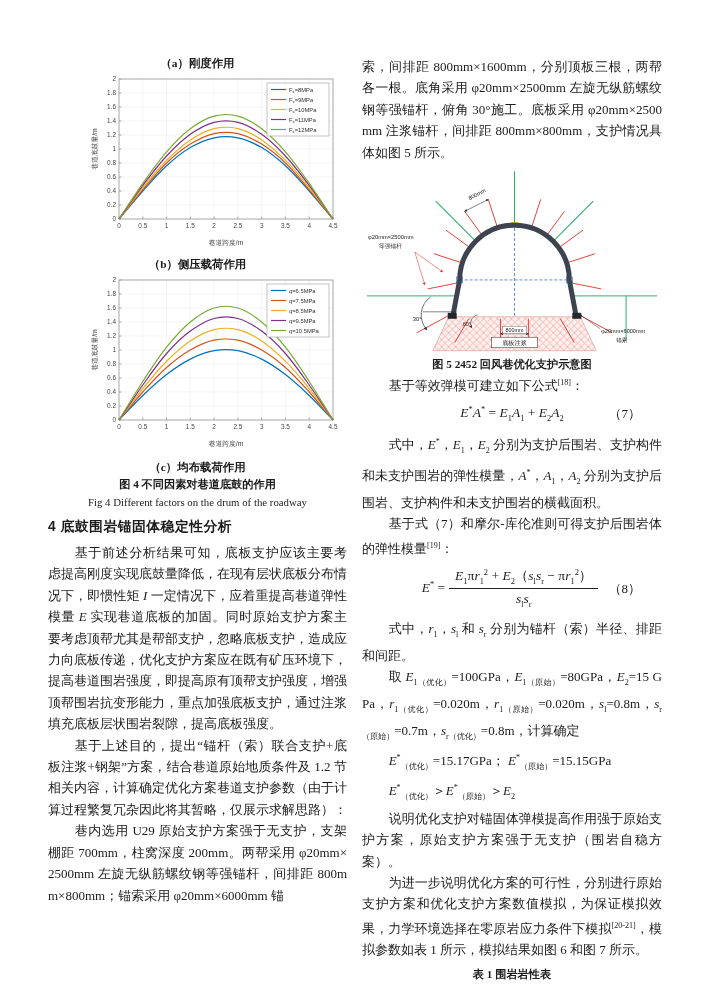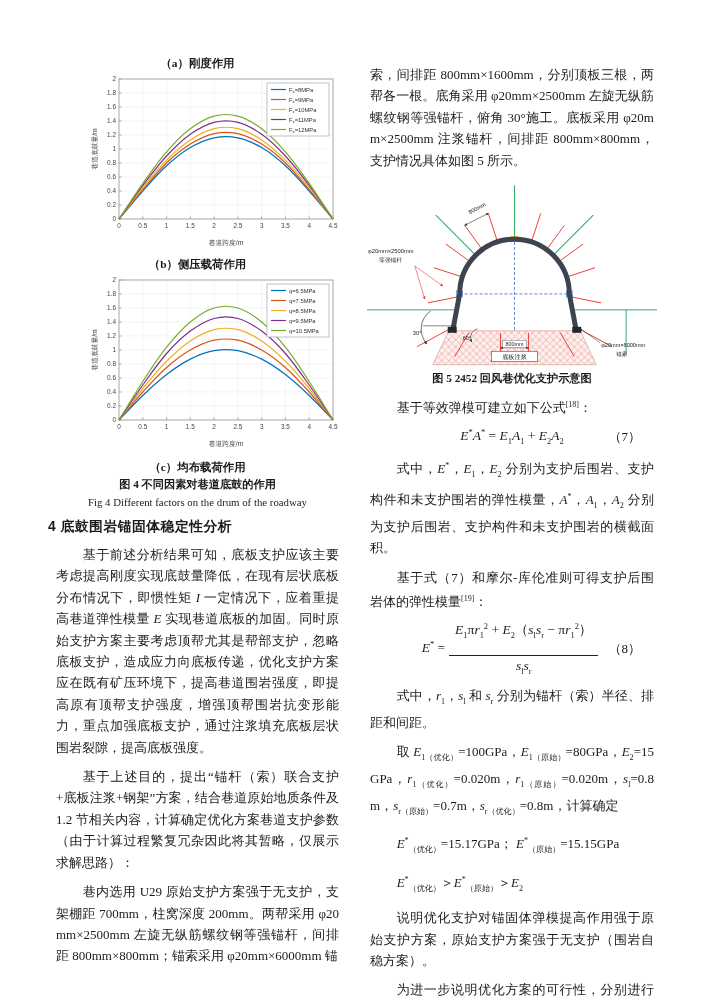--- a/index.html
+++ b/index.html
@@ -4,35 +4,35 @@
 <style>
   html,body{margin:0;padding:0}
   body{
     width:707px;height:1000px;background:#ffffff;position:relative;
     font-family:"Liberation Serif","DejaVu Serif",serif;color:#1b1b1b;
     overflow:hidden;
   }
   .col{position:absolute;top:56px}
   .col-left{left:48px;width:299px}
   .col-right{left:362px;width:300px}
-  p.body{font-size:13px;line-height:21.4px;text-align:justify;margin:8px;word-break:break-all}
+  p.body{font-size:13px;line-height:21.4px;text-align:justify;margin:0;word-break:break-all}
   .indent{text-indent:2.05em}
   .subcaption{font-size:11.4px;font-weight:bold;text-align:center;margin:0}
   .cap-cn{font-size:11.2px;font-weight:bold;text-align:center;margin:2px 0 0}
   .cap-en{font-size:10.8px;font-weight:normal;text-align:center;margin:4px 0 0;font-family:"Liberation Serif",serif}
   h2.sec{font-size:13.8px;font-weight:bold;margin:10px 0 6px;font-family:"Liberation Sans","DejaVu Sans",sans-serif;letter-spacing:.5px}
   svg.chart{display:block;width:252px;height:178px;margin:0 6px 0 auto;font-family:"Liberation Sans","DejaVu Sans",sans-serif}
   svg.fig5{display:block;width:294px;height:190px;margin:2px auto 0;font-family:"Liberation Sans","DejaVu Sans",sans-serif}
   .mt26{margin-top:26px}.mt8{margin-top:8px}.mt6{margin-top:6px}.mt10{margin-top:10px}.mt4{margin-top:4px}
   .eq{position:relative;text-align:center;font-size:13.5px;margin:7px 17px;line-height:1.3}
   .eq i, p.body i{font-style:italic}
   sub,sup{font-size:.62em;font-style:inherit}
   .eq-no{position:absolute;right:4px;top:50%;transform:translateY(-50%);font-size:13px;font-style:normal}
   .frac{display:inline-flex;flex-direction:column;vertical-align:middle;margin:0 4px;text-align:center}
-  .frac .num{border-bottom:1px solid #222;padding:0 6px 13px}
+  .frac .num{border-bottom:1px solid #222;padding:0 6px 1px}
   .frac .den{padding-top:1px}
 </style>
 </head>
 <body>
 
 <div class="col col-left">
   <p class="subcaption">（a）刚度作用</p>
 
   <svg class="chart mt26" viewBox="0 0 252 178">
       <rect x="30" y="8" width="214" height="140" fill="#ffffff"></rect>

